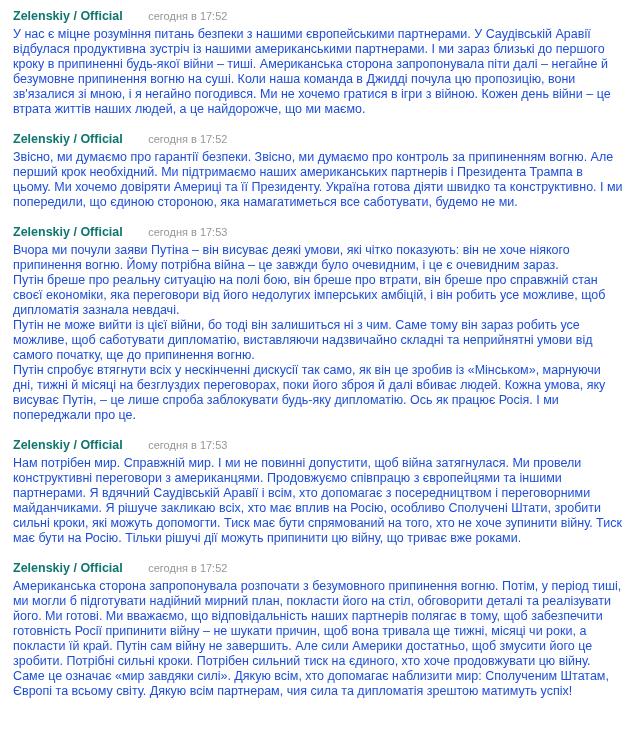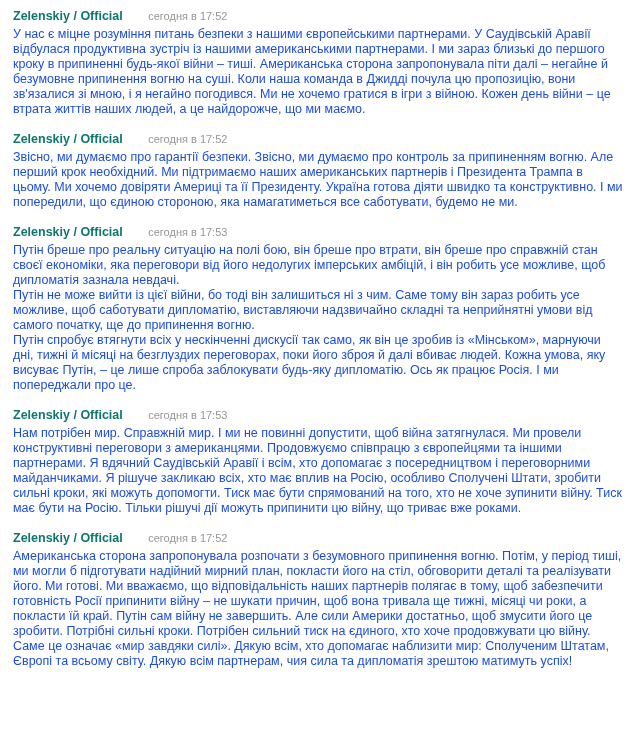--- a/index.html
+++ b/index.html
@@ -74,20 +74,21 @@
         <div class="para">Звісно, ми думаємо про гарантії безпеки. Звісно, ми думаємо про контроль за припиненням вогню. Але перший крок необхідний. Ми підтримаємо наших американських партнерів і Президента Трампа в цьому. Ми хочемо довіряти Америці та її Президенту. Україна готова діяти швидко та конструктивно. І ми попередили, що єдиною стороною, яка намагатиметься все саботувати, будемо не ми.</div>
       </div>
   </div>
 
   <div class="message">
     <div class="msg-header">
       <span class="author">Zelenskiy / Official</span>
       <span class="time">сегодня в 17:53</span>
     </div>
     <div class="msg-body">
+        <div class="para">Вчора ми почули заяви Путіна – він висуває деякі умови, які чітко показують: він не хоче ніякого припинення вогню. Йому потрібна війна – це завжди було очевидним, і це є очевидним зараз.</div>
         <div class="para">Путін бреше про реальну ситуацію на полі бою, він бреше про втрати, він бреше про справжній стан своєї економіки, яка переговори від його недолугих імперських амбіцій, і він робить усе можливе, щоб дипломатія зазнала невдачі.</div>
         <div class="para">Путін не може вийти із цієї війни, бо тоді він залишиться ні з чим. Саме тому він зараз робить усе можливе, щоб саботувати дипломатію, виставляючи надзвичайно складні та неприйнятні умови від самого початку, ще до припинення вогню.</div>
         <div class="para">Путін спробує втягнути всіх у нескінченні дискусії так само, як він це зробив із «Мінськом», марнуючи дні, тижні й місяці на безглуздих переговорах, поки його зброя й далі вбиває людей. Кожна умова, яку висуває Путін, – це лише спроба заблокувати будь-яку дипломатію. Ось як працює Росія. І ми попереджали про це.</div>
       </div>
   </div>
 
   <div class="message">
     <div class="msg-header">
       <span class="author">Zelenskiy / Official</span>
       <span class="time">сегодня в 17:53</span>

